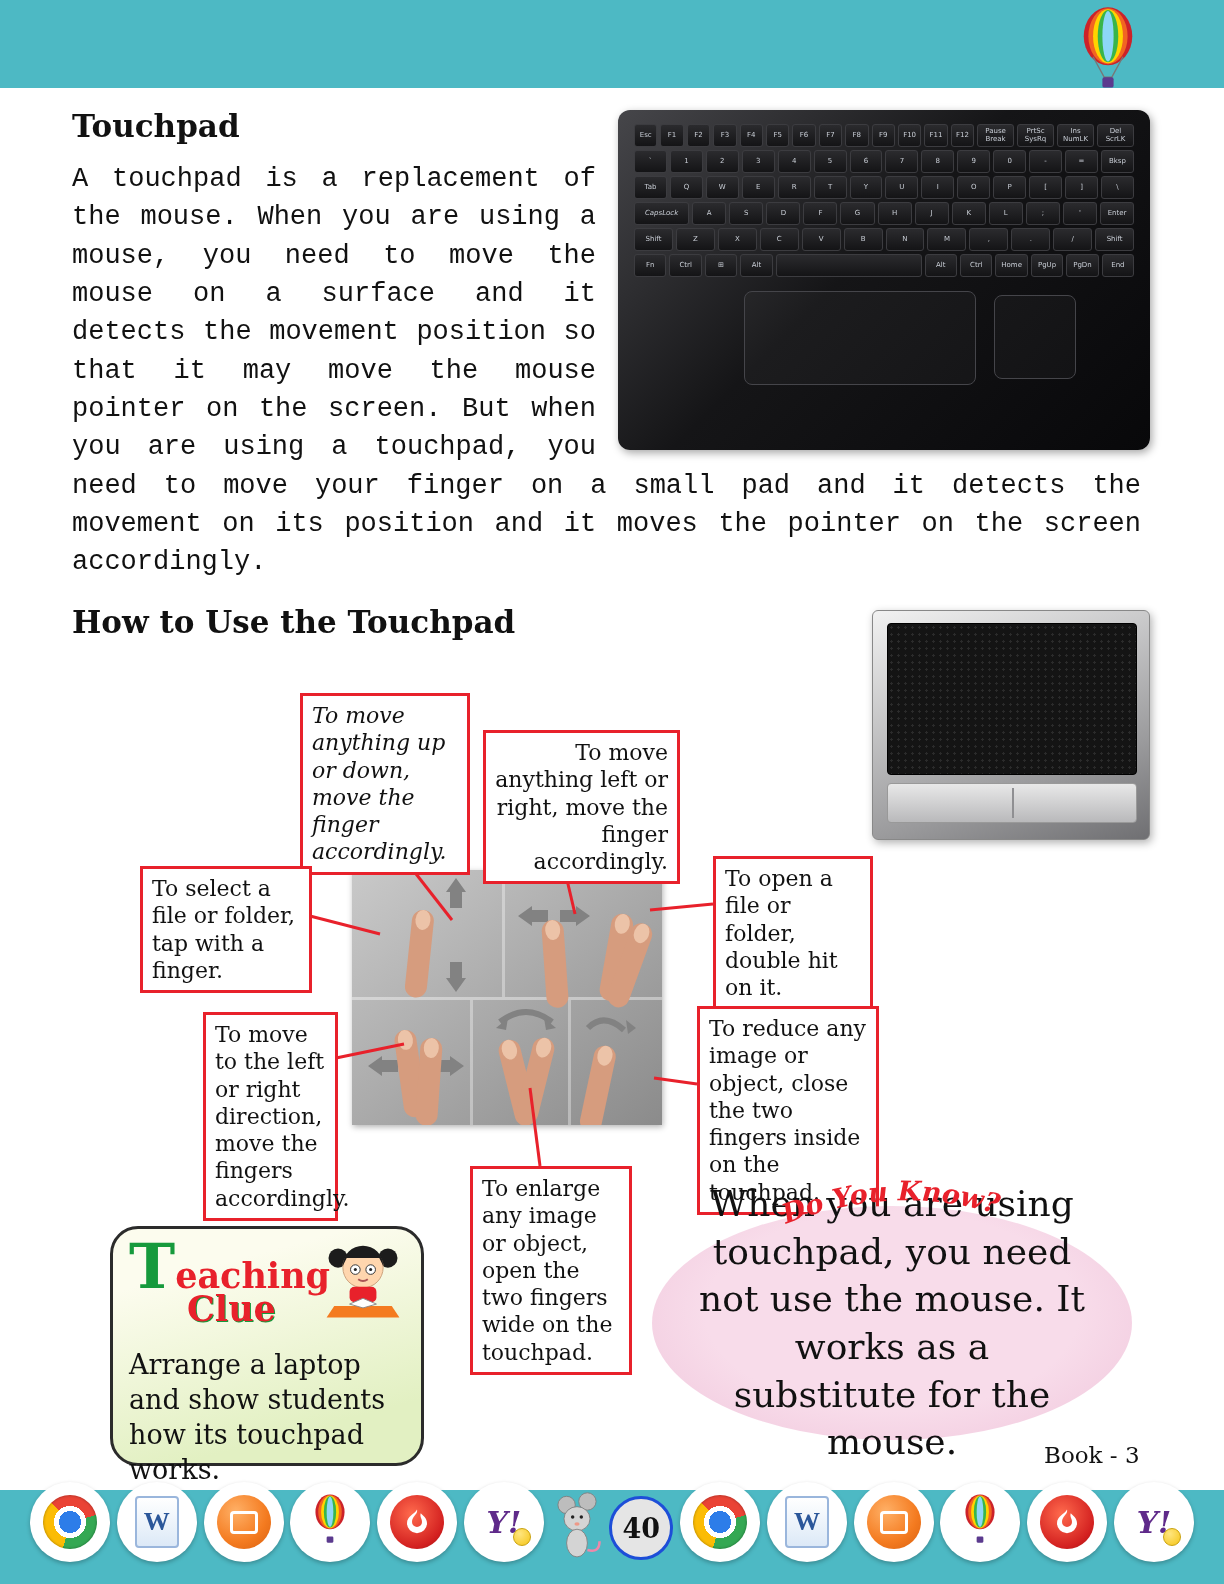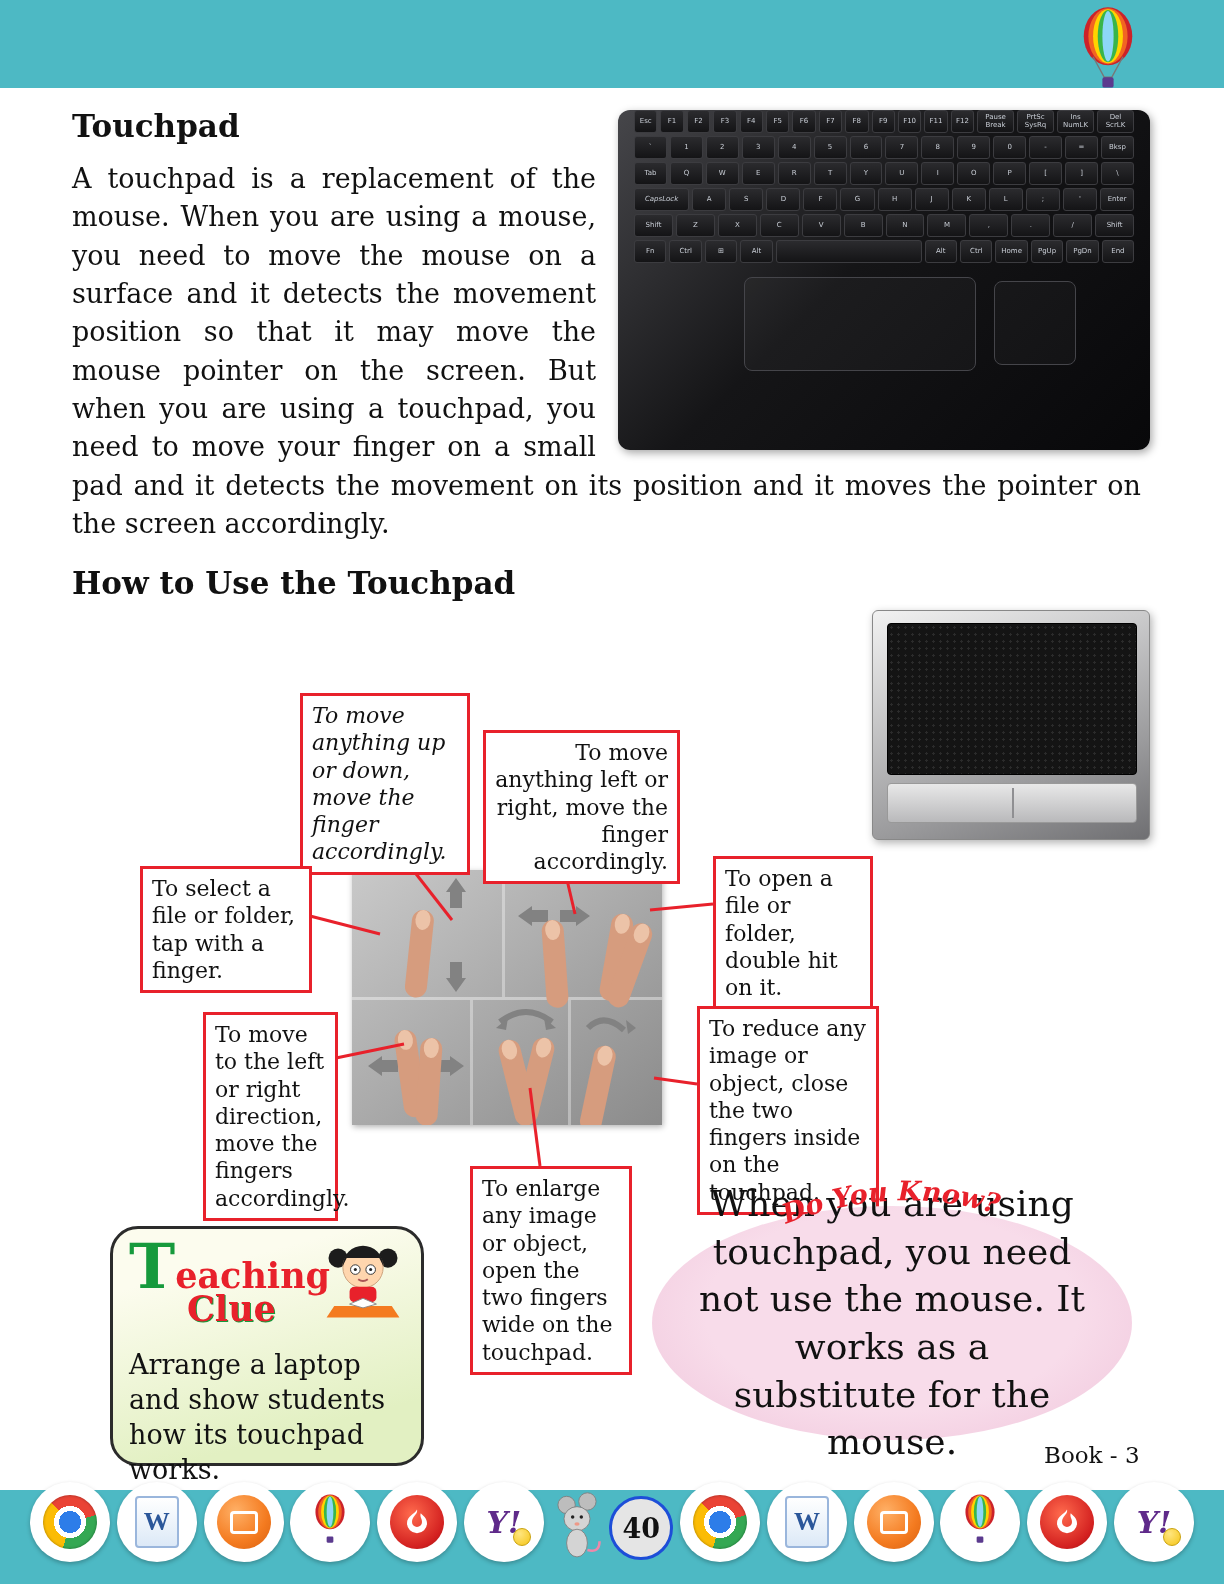--- a/index.html
+++ b/index.html
@@ -6,26 +6,26 @@
   .page{position:relative;width:1224px;height:1584px;background:#fff;overflow:hidden;
         font-family:"DejaVu Serif","Liberation Serif",serif;color:#111;}
   
   .top-bar{position:absolute;top:0;left:0;width:1224px;height:88px;background:#4db9c4;}
   .balloon-logo{position:absolute;top:6px;right:88px;}
   
   .content{position:absolute;top:88px;left:0;width:1224px;padding:0;}
   .content-inner{padding:20px 74px 0 72px;}
   h2.page-title{font-size:31px;margin:0 0 16px 0;font-weight:bold;}
   h3.section-heading{font-size:31px;margin:22px 0 0 0;font-weight:bold;}
-  p.body-text{font-size:27px;line-height:1.42;text-align:justify;margin:0 9px 22px 0;}
+  p.body-text{font-size:27px;line-height:1.42;text-align:justify;margin:0 9px 22px 0;font-family:Liberation Mono, monospace;}
   p.single-line{text-align:left;}
   
   .keyboard-fig{float:right;width:532px;height:340px;margin:2px 0 14px 22px;
     background:linear-gradient(135deg,#46464a 0%,#151517 45%,#08080a 100%);
-    border-radius:12px;padding:0 16px;box-sizing:border-box;position:relative;box-shadow:2px 3px 8px rgba(0,0,0,.35);}
+    border-radius:12px;padding:14px 16px;box-sizing:border-box;position:relative;box-shadow:2px 3px 8px rgba(0,0,0,.35);}
   .kb-row{display:flex;gap:3px;margin-bottom:3px;}
   .kb-key{flex:1;background:linear-gradient(#2b2b2e,#141416);border:1px solid #3c3c40;border-radius:3px;
     color:#c9ced6;font:7px/1.05 "DejaVu Sans",sans-serif;display:flex;align-items:center;justify-content:center;
     text-align:center;height:23px;overflow:hidden;padding:1px;box-sizing:border-box;}
   .kb-pads{display:flex;gap:18px;margin-top:14px;align-items:flex-start;}
   .kb-pad-main{width:46%;height:92px;border:1px solid #45454a;border-radius:8px;background:rgba(255,255,255,.03);margin-left:22%;}
   .kb-pad-side{width:16%;height:82px;border:1px solid #45454a;border-radius:8px;background:rgba(255,255,255,.03);margin-top:4px;}
   
   .touchpad-fig{position:absolute;top:610px;right:74px;width:278px;height:230px;
     background:linear-gradient(160deg,#f2f2f2,#9a9a9c 70%,#6f6f72);border:1px solid #888;

